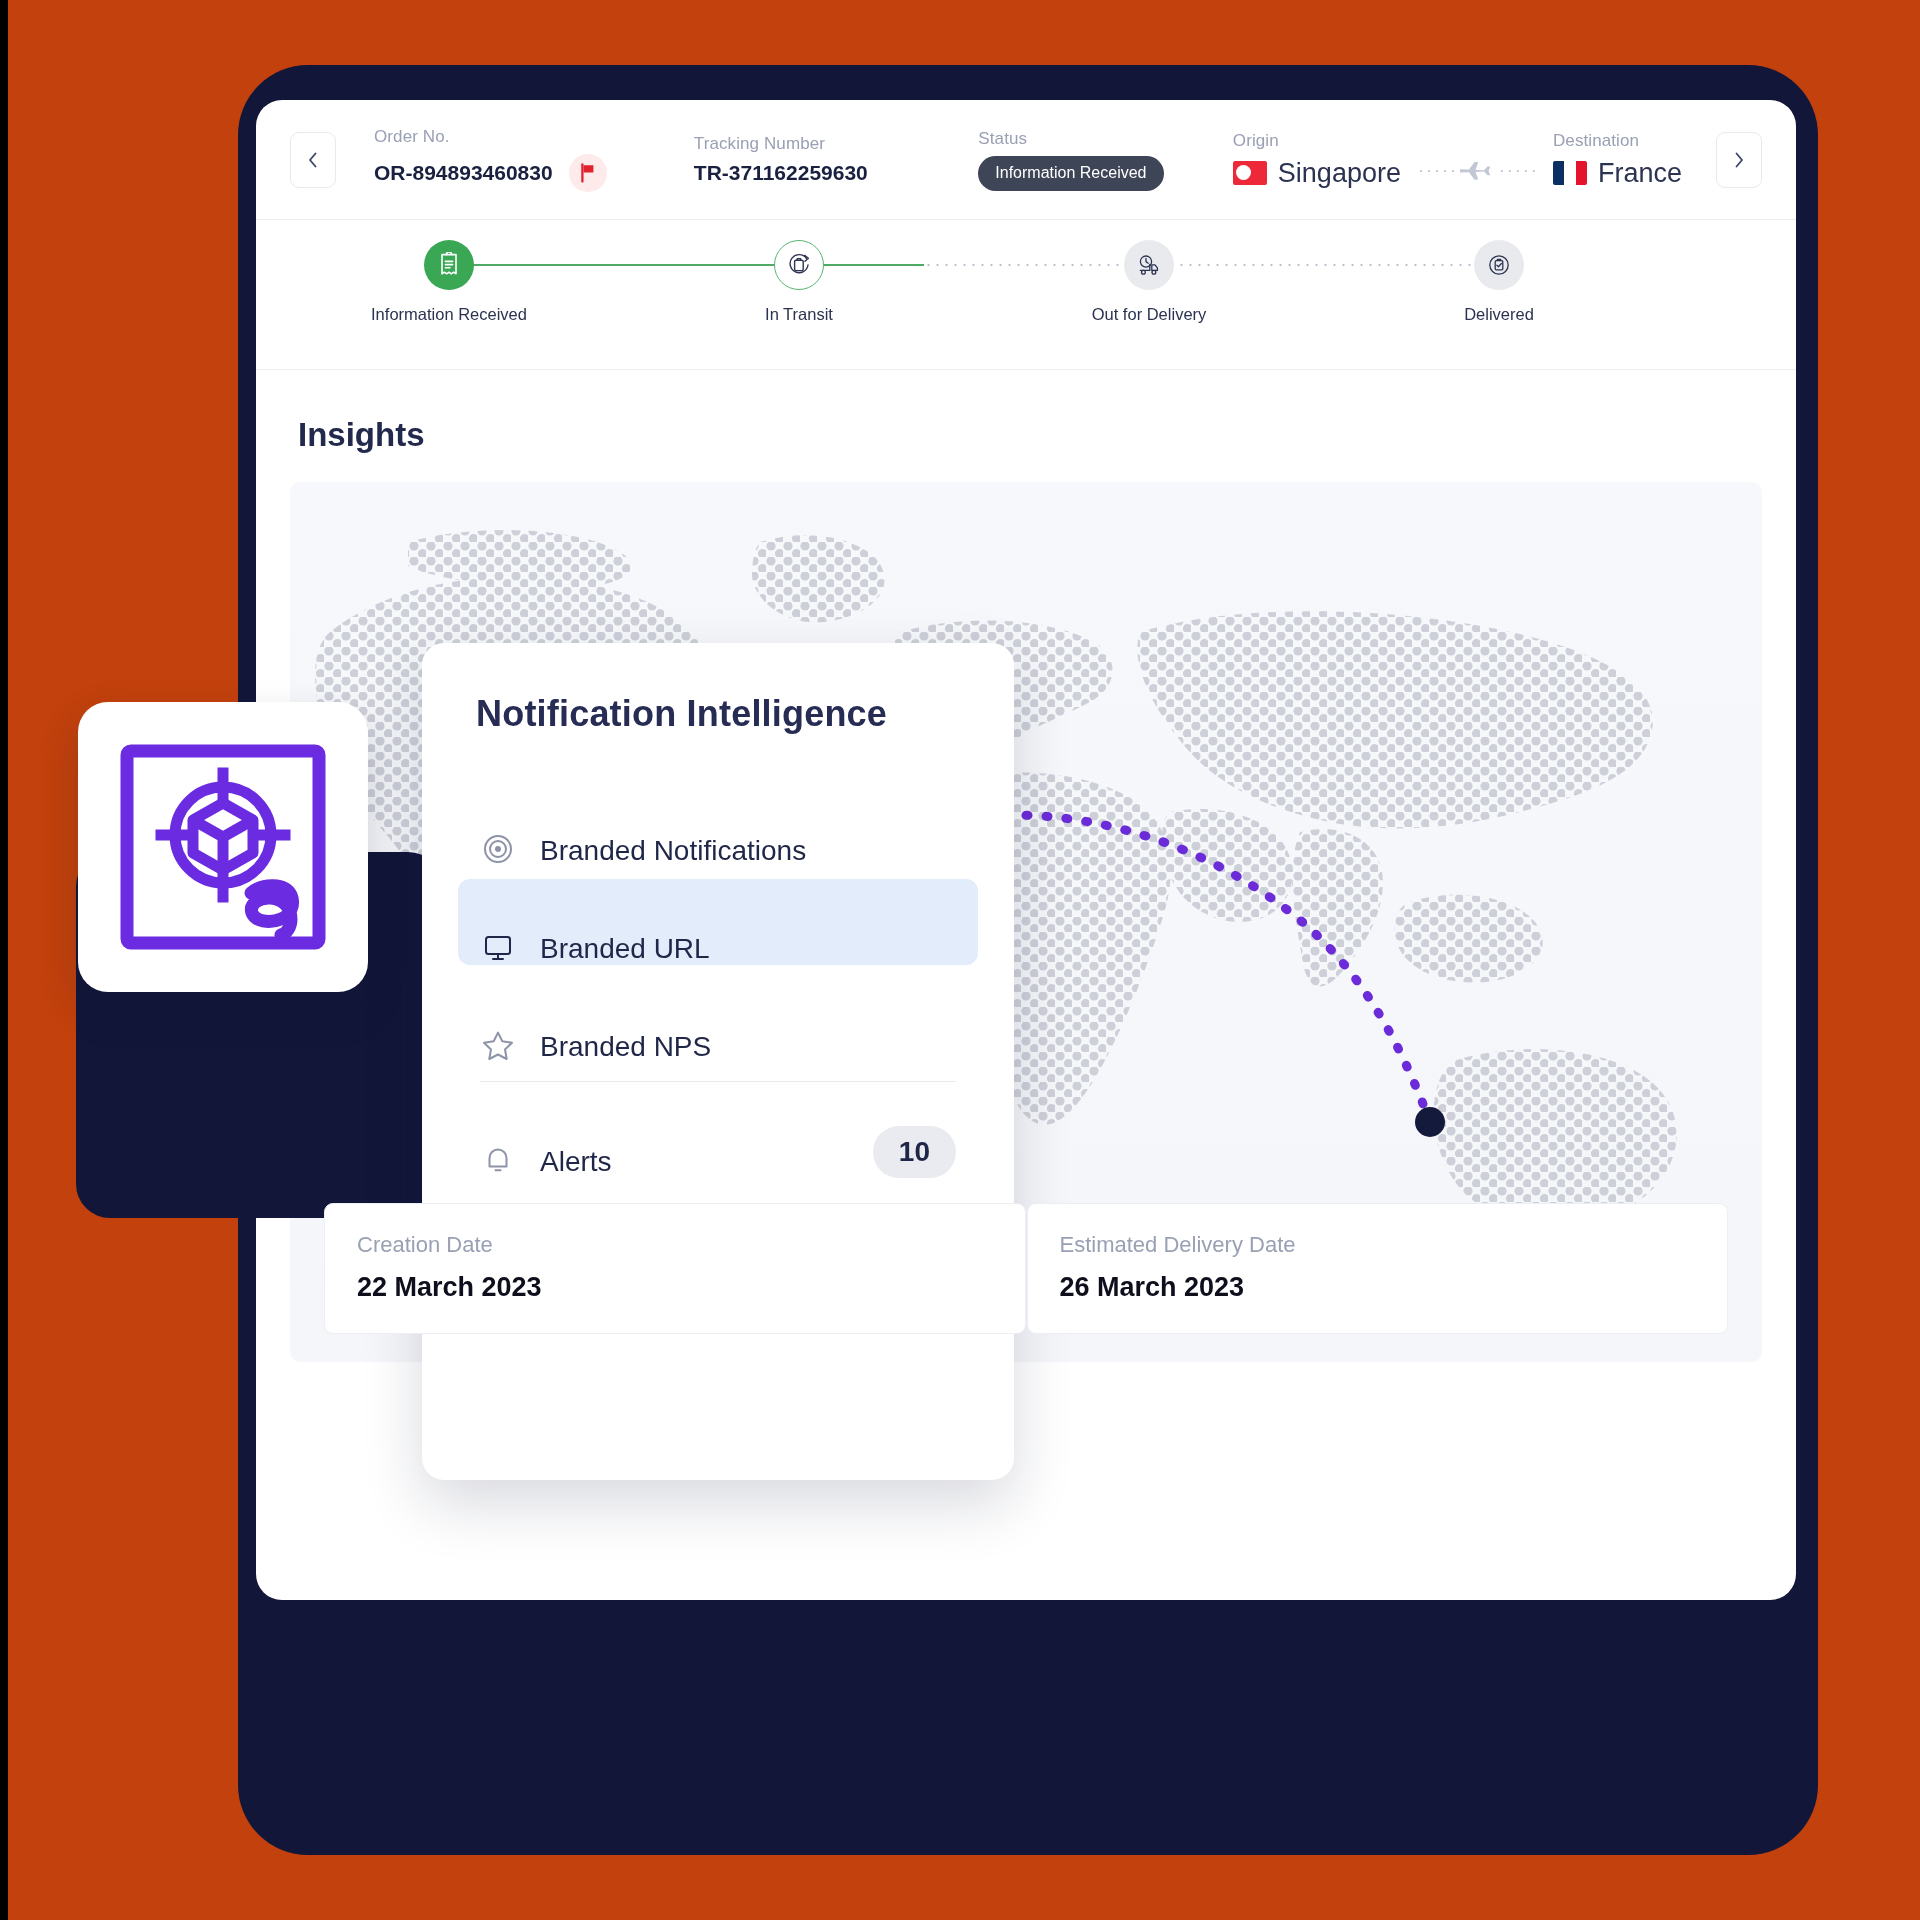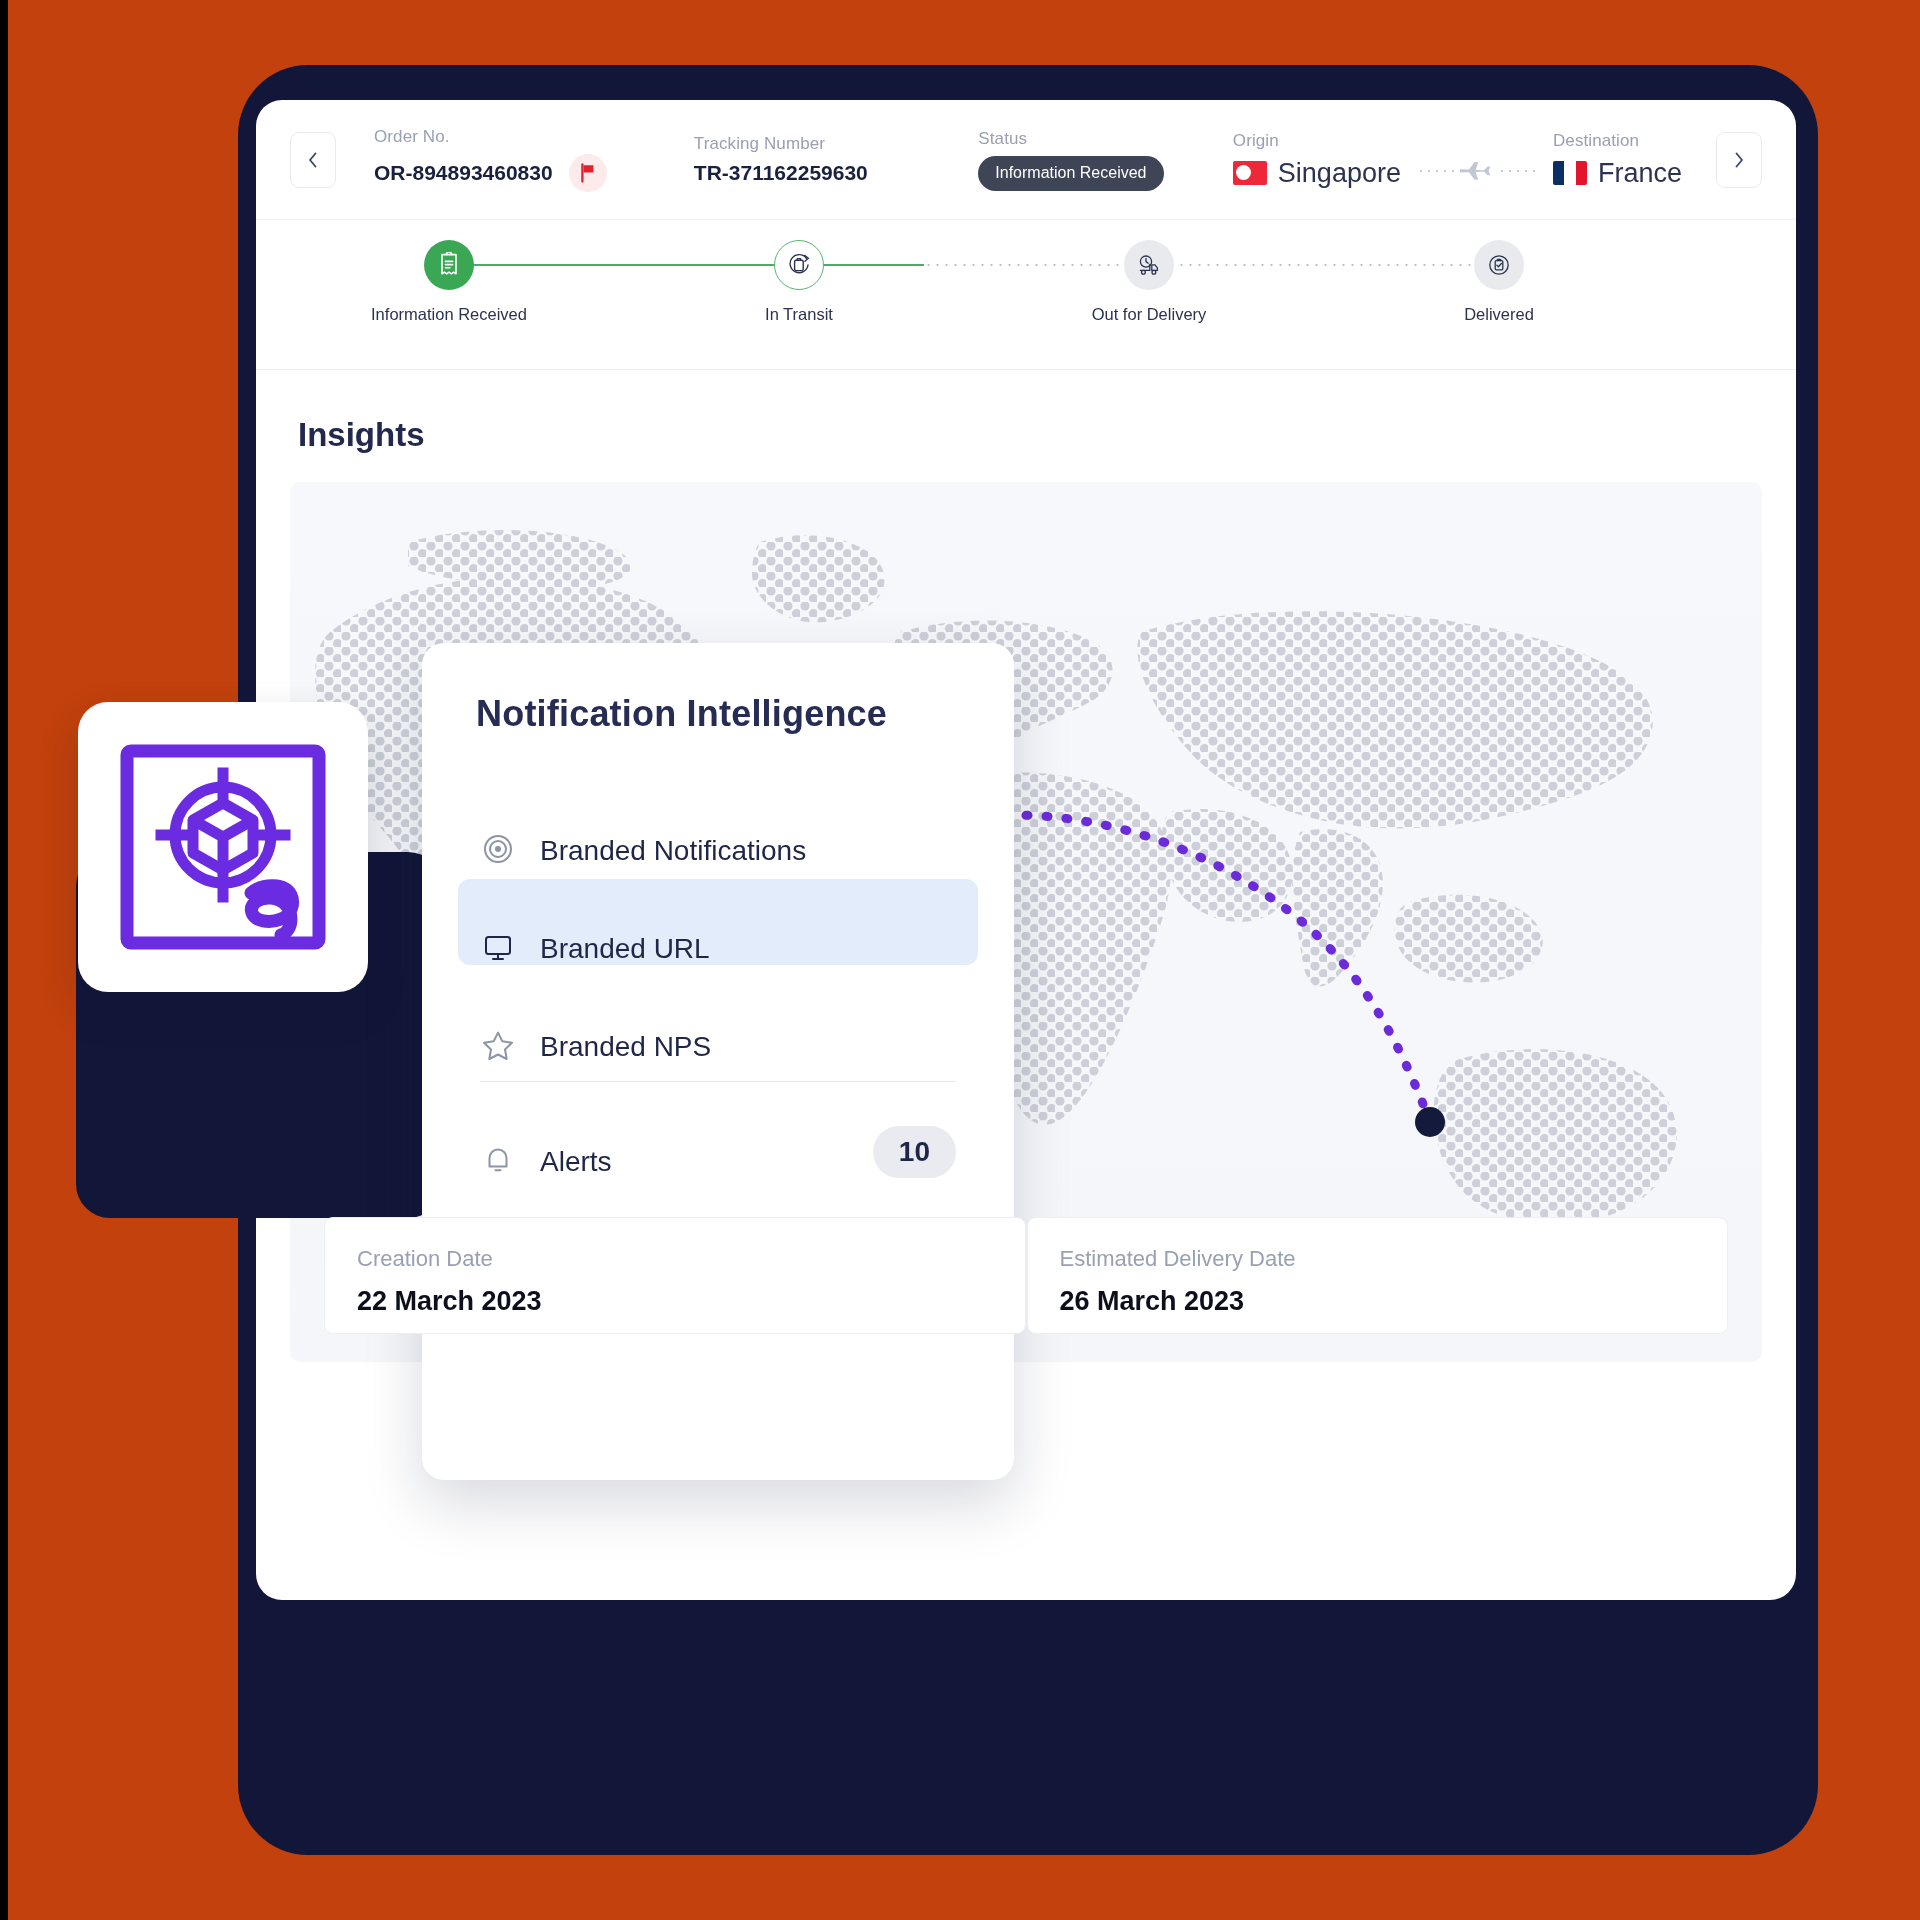--- a/index.html
+++ b/index.html
@@ -142,21 +142,21 @@
   .map-canvas { position:absolute; inset:0; }
 
   
   .date-row {
     position: absolute; left: 34px; right: 34px; bottom: 28px;
     display:flex; gap: 0; z-index: 2;
   }
   .date-card {
     flex:1 1 0;
     border: 1px solid #eceef3; background:#ffffff;
-    border-radius: 9px; padding: 28px 32px 16px;
+    border-radius: 9px; padding: 28px 32px 30px;
     display:flex; flex-direction:column; gap: 14px;
   }
   .date-card .dc-label { font-size: 22px; color:#9aa0b4; }
   .date-card .dc-value { font-size: 27px; font-weight:bold; color:#0d0f1c; }
   .date-card.left { margin-right: 1px; }
 
   
   .logo-shadow{
     position:absolute; left:68px; top:852px; width:366px; height:366px;
     background:#12173a; border-radius:34px;

